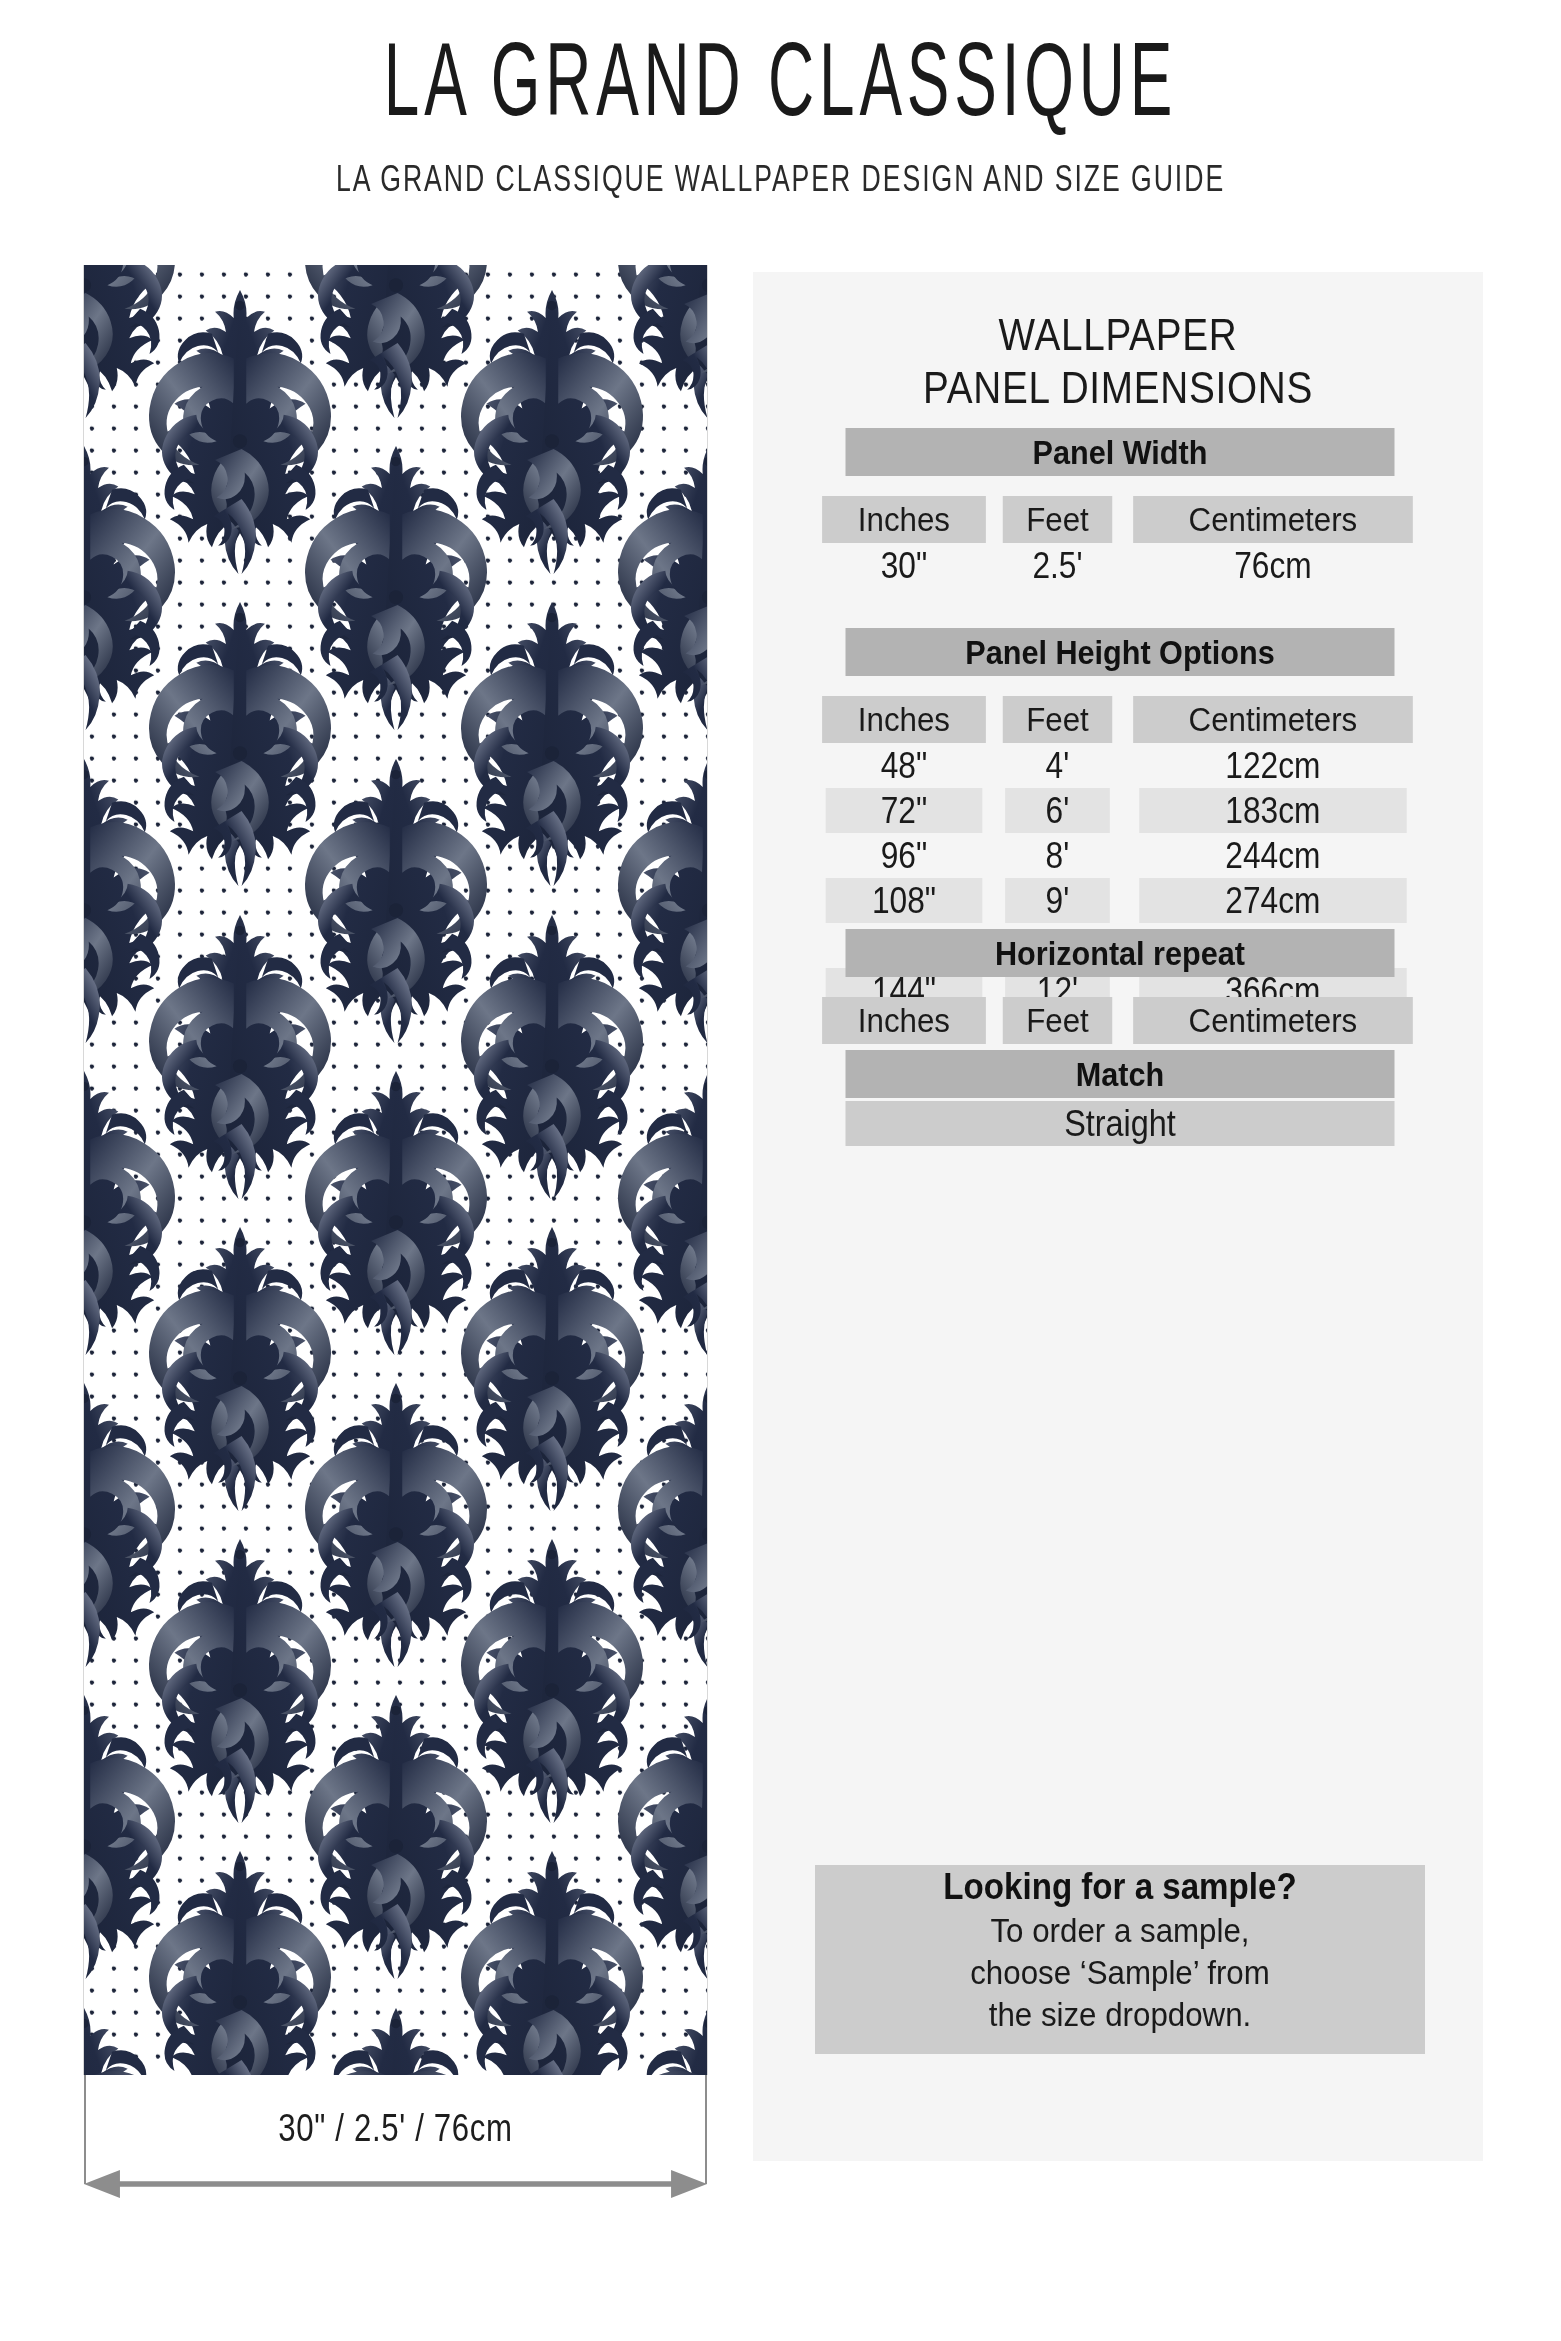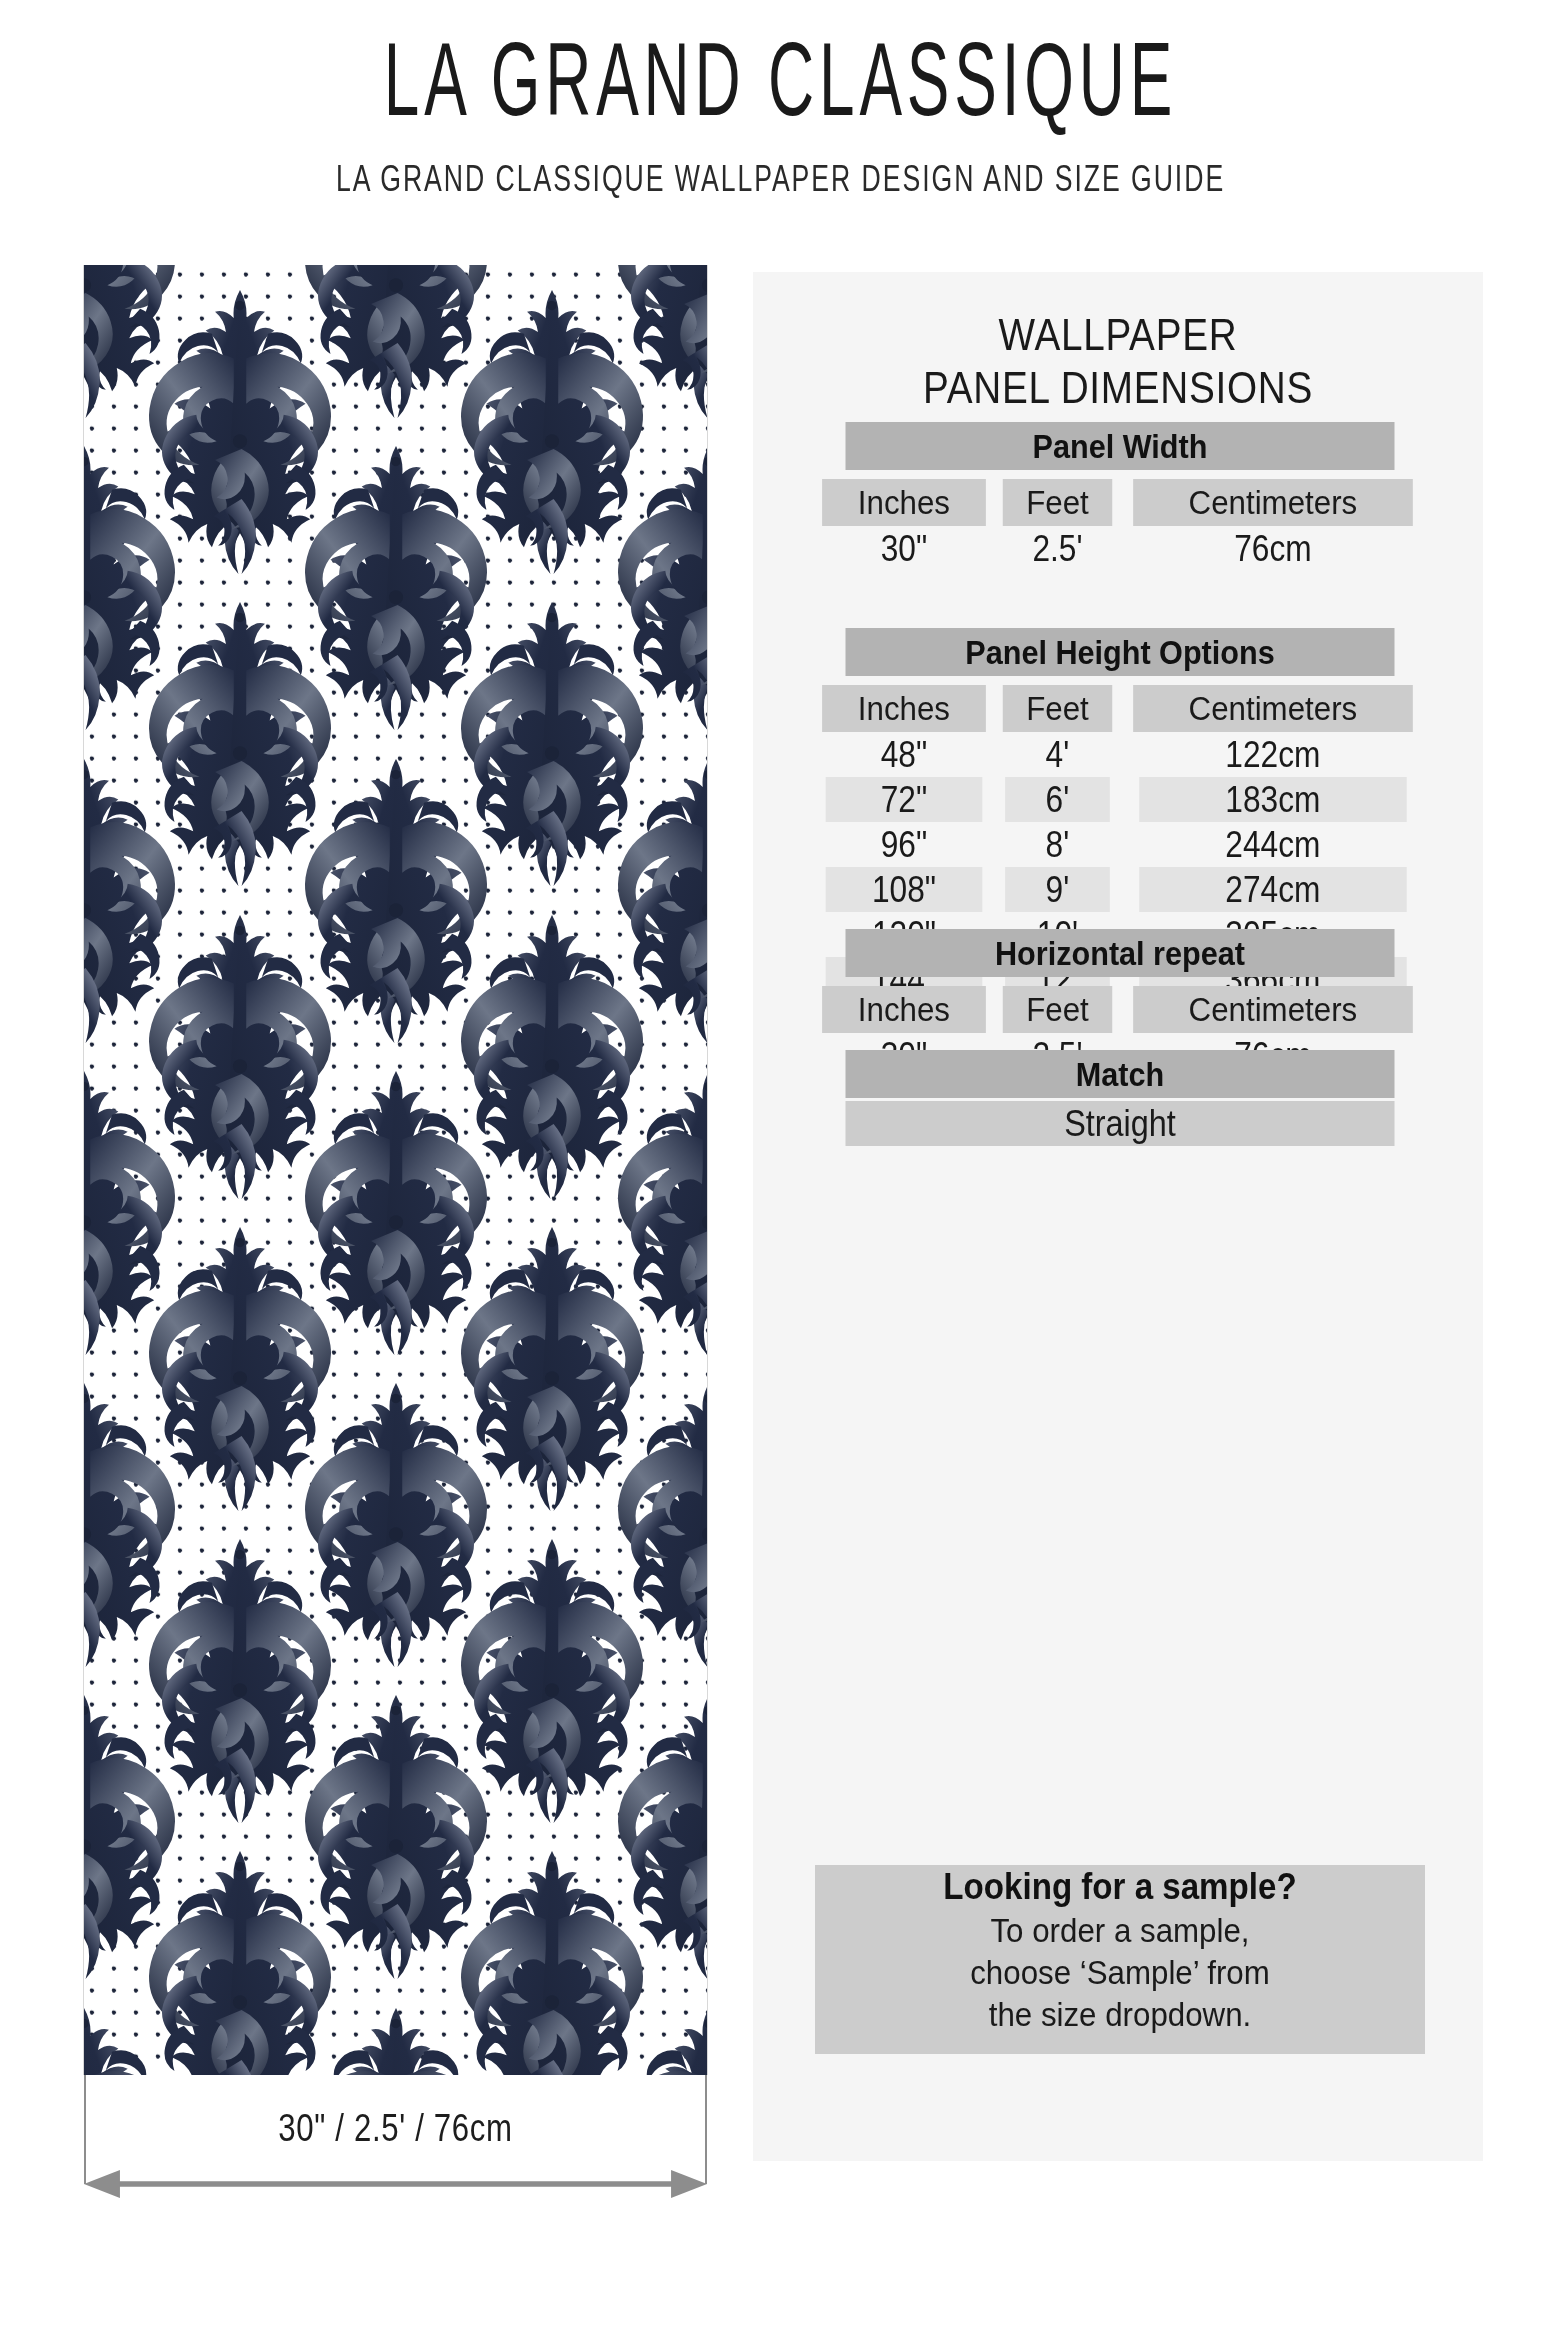--- a/index.html
+++ b/index.html
@@ -174,21 +174,21 @@
     font-weight: 700;
     color: #111111;
     letter-spacing: 0px;
     transform: scaleX(0.90);
     transform-origin: center center;
     white-space: nowrap;
   }
   .hrow {
     display: flex;
     gap: 4.7px;
-    margin-top: 9px;
+    margin-top: 20px;
   }
   .hcell {
     background: #cccccc;
     height: 47px;
     font-size: 34px;
     line-height: 47px;
     font-weight: 300;
     color: #1a1a1a;
     text-align: center;
     transform: scaleX(0.92);
@@ -1810,21 +1810,21 @@
   </div>
 
   <div class="info-col">
 
     <div class="info-title">
       <span class="l1">WALLPAPER</span>
       <span class="l2">PANEL DIMENSIONS</span>
     </div>
 
     <div class="tables" id="tables-root">
-        <div class="tbl" style="top:150px">
+        <div class="tbl" style="top:156px">
           <div class="tbl-title">Panel Width</div>
           <div class="hrow">
             <div class="hcell c-in">Inches</div>
             <div class="hcell c-ft">Feet</div>
             <div class="hcell c-cm">Centimeters</div>
           </div>
           <div class="drow">
             <div class="dcell c-in">30"</div>
             <div class="dcell c-ft">2.5'</div>
             <div class="dcell c-cm">76cm</div>

